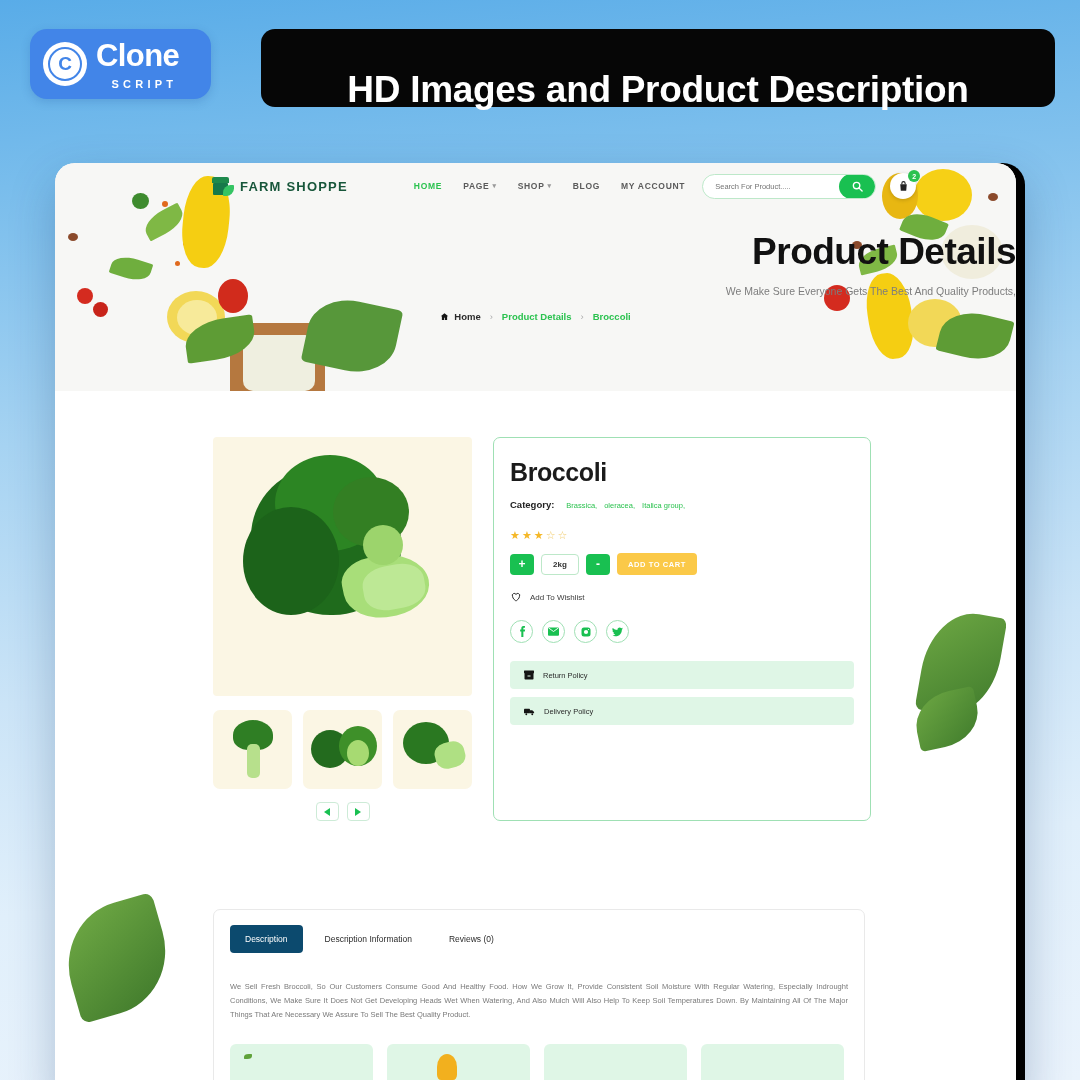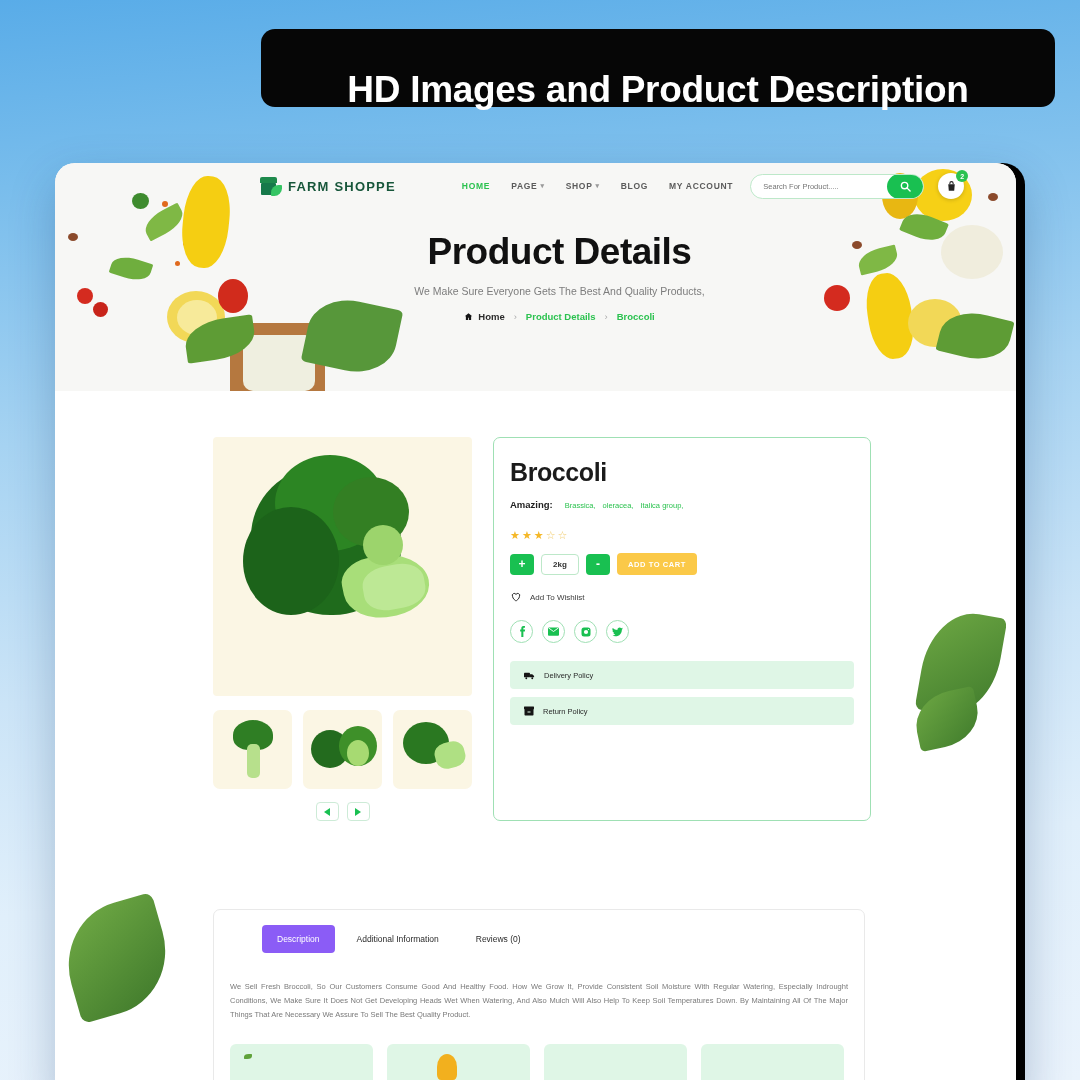--- a/index.html
+++ b/index.html
@@ -55,21 +55,21 @@
     position: absolute; left: 55px; top: 163px; width: 970px; height: 940px;
     background: #000; border-radius: 22px; padding: 0 9px 0 0;
     box-shadow: 0 18px 45px rgba(20,60,110,.28);
   }
   .screen {
     position: absolute; left: 0; top: 0; width: 961px; height: 940px;
     background: #fff; border-radius: 20px; overflow: hidden;
   }
 
   
-  .hero { position: relative; height: 228px; background: #F7F7F5; overflow: hidden; padding-left: 48px; }
+  .hero { position: relative; height: 228px; background: #F7F7F5; overflow: hidden; }
   .hero-bg { position: absolute; inset: 0; }
   .veg { position: absolute; border-radius: 50%; }
   .leaf-shape {
     position: absolute; background: #6CA93E; border-radius: 60% 5% 60% 5%;
   }
 
   .navbar {
     position: relative; z-index: 5; height: 46px;
     display: flex; align-items: center; padding: 0 18px 0 0;
   }
@@ -118,21 +118,21 @@
     display: flex; align-items: center; justify-content: center;
     box-shadow: 0 1px 4px rgba(0,0,0,.18);
   }
   .cart-badge {
     position: absolute; top: -3px; right: -4px; width: 12px; height: 12px;
     background: #2BC24F; color: #fff; border-radius: 50%;
     font: bold 7px "Liberation Sans", sans-serif;
     display: flex; align-items: center; justify-content: center;
   }
 
-  .hero-center { position: relative; z-index: 5; text-align: center; margin-top: 22px; }
+  .hero-center { position: relative; z-index: 5; text-align: right; margin-top: 22px; }
   .hero-title { font: bold 37px "Liberation Sans", sans-serif; color: #111; letter-spacing: -.5px; }
   .hero-sub {
     font: 10.5px "Liberation Sans", sans-serif; color: #7d7d7d;
     line-height: 1.35; margin-top: 11px;
   }
   .crumbs {
     margin-top: 13px; display: flex; align-items: center; justify-content: center; gap: 9px;
     font: bold 9.5px "Liberation Sans", sans-serif; color: #2b2b2b;
   }
   .crumbs .sep { color: #aaa; font-weight: normal; }
@@ -219,40 +219,47 @@
   
   .tabs-card {
     margin: 88px 0 0 158px; width: 652px; border: 1px solid #E9E9E9;
     border-radius: 7px; background: #fff; padding: 15px 16px 20px;
   }
   .tabs { display: flex; align-items: center; gap: 7px; }
   .tab {
     padding: 9px 15px; font: 8.5px "Liberation Sans", sans-serif;
     color: #2b2b2b; cursor: pointer; border-radius: 4px;
   }
-  .tab.active { background: #8b5cf6; color: #fff; margin-left: 32px; }
+  .tab.active { background: #0c4a6e; color: #fff; }
   .tab-body {
     margin-top: 27px; font: 7.5px "Liberation Sans", sans-serif;
     color: #7a7a7a; line-height: 1.85; text-align: justify;
   }
   .related { display: flex; gap: 14px; margin-top: 22px; }
   .rel-card {
     width: 143px; height: 58px; background: #DFF6E6; border-radius: 6px;
     position: relative; overflow: hidden; cursor: pointer;
   }
 
   
   .float-leaf { position: absolute; z-index: 30; pointer-events: none; }
   .fl-blade { position: absolute; border-radius: 62% 8% 62% 8%; }
 </style>
 </head>
 <body>
 
 <div class="top-row">
 
+  <div class="brand-pill">
+    <div class="brand-mark"></div>
+    <div class="brand-words">
+      <div class="brand-top">Clone</div>
+      <div class="brand-sub">SCRIPT</div>
+    </div>
+  </div>
 
   <div class="title-bar">
     <span>HD Images and Product Description</span>
   </div>
 </div>
 
 <div class="device">
   <div class="screen">
 
     <div class="hero">
@@ -397,21 +404,21 @@
             <div class="gnav">
                 <span class="tri tri-r"></span>
               </div>
           </div>
         </div>
 
         <div class="info-card">
           <div class="p-title">Broccoli</div>
 
           <div class="cat-row">
-            <span class="cat-label">Amazing:</span>
+            <span class="cat-label">Category:</span>
             <span class="cat-tags">
               <span class="cat-tag">Brassica,</span>
               <span class="cat-tag">oleracea,</span>
               <span class="cat-tag">Italica group,</span>
             </span>
           </div>
 
           <div class="stars">
               <span>★</span>
               <span>★</span>
@@ -456,44 +463,44 @@
             </div>
             <div class="soc">
               <svg width="11" height="10" viewBox="0 0 22 18" fill="#19C051">
                 <path d="M22 2.2a8.6 8.6 0 0 1-2.6.7A4.5 4.5 0 0 0 21.4.4a9 9 0 0 1-2.9 1.1A4.5 4.5 0 0 0 10.8 5 12.8 12.8 0 0 1 1.5.8a4.5 4.5 0 0 0 1.4 6 4.4 4.4 0 0 1-2-.6 4.5 4.5 0 0 0 3.6 4.4 4.5 4.5 0 0 1-2 .1 4.5 4.5 0 0 0 4.2 3.1A9 9 0 0 1 0 15.7a12.7 12.7 0 0 0 6.9 2c8.3 0 12.8-6.9 12.8-12.8v-.6A9 9 0 0 0 22 2.2z"></path>
               </svg>
             </div>
           </div>
 
           <div class="policies">
             <div class="policy">
+              <svg width="10" height="10" viewBox="0 0 20 20" fill="#151515">
+                <rect x="1" y="5" width="18" height="14" rx="1.5"></rect>
+                <rect x="0" y="1" width="20" height="5" rx="1"></rect>
+                <path d="M7 12h6" stroke="#DFF6E6" stroke-width="2"></path>
+              </svg>
+              <span>Return Policy</span>
+            </div>
+            <div class="policy">
               <svg width="11" height="9" viewBox="0 0 24 16" fill="#151515">
                 <rect x="0" y="2" width="13" height="10" rx="1.5"></rect>
                 <path d="M13 5h5l4 4v3h-9V5z"></path>
                 <circle cx="5" cy="14" r="2"></circle>
                   <circle cx="18" cy="14" r="2"></circle>
               </svg>
               <span>Delivery Policy</span>
             </div>
-            <div class="policy">
-              <svg width="10" height="10" viewBox="0 0 20 20" fill="#151515">
-                <rect x="1" y="5" width="18" height="14" rx="1.5"></rect>
-                <rect x="0" y="1" width="20" height="5" rx="1"></rect>
-                <path d="M7 12h6" stroke="#DFF6E6" stroke-width="2"></path>
-              </svg>
-              <span>Return Policy</span>
-            </div>
           </div>
         </div>
       </div>
 
       <div class="tabs-card">
         <div class="tabs">
           <div class="tab active">Description</div>
-          <div class="tab">Additional Information</div>
+          <div class="tab">Description Information</div>
           <div class="tab">Reviews (0)</div>
         </div>
         <div class="tab-body">We Sell Fresh Broccoli, So Our Customers Consume Good And Healthy Food. How We Grow It, Provide Consistent Soil Moisture With Regular Watering, Especially Indrought Conditions, We Make Sure It Does Not Get Developing Heads Wet When Watering, And Also Mulch Will Also Help To Keep Soil Temperatures Down. By Maintaining All Of The Major Things That Are Necessary We Assure To Sell The Best Quality Product.</div>
 
         <div class="related">
           <div class="rel-card">
 
             <div style="position:absolute;left:14px;top:10px;width:8px;height:5px;border-radius:60% 8% 60% 8%;background:#5FA23A;"></div>
 
           </div>

